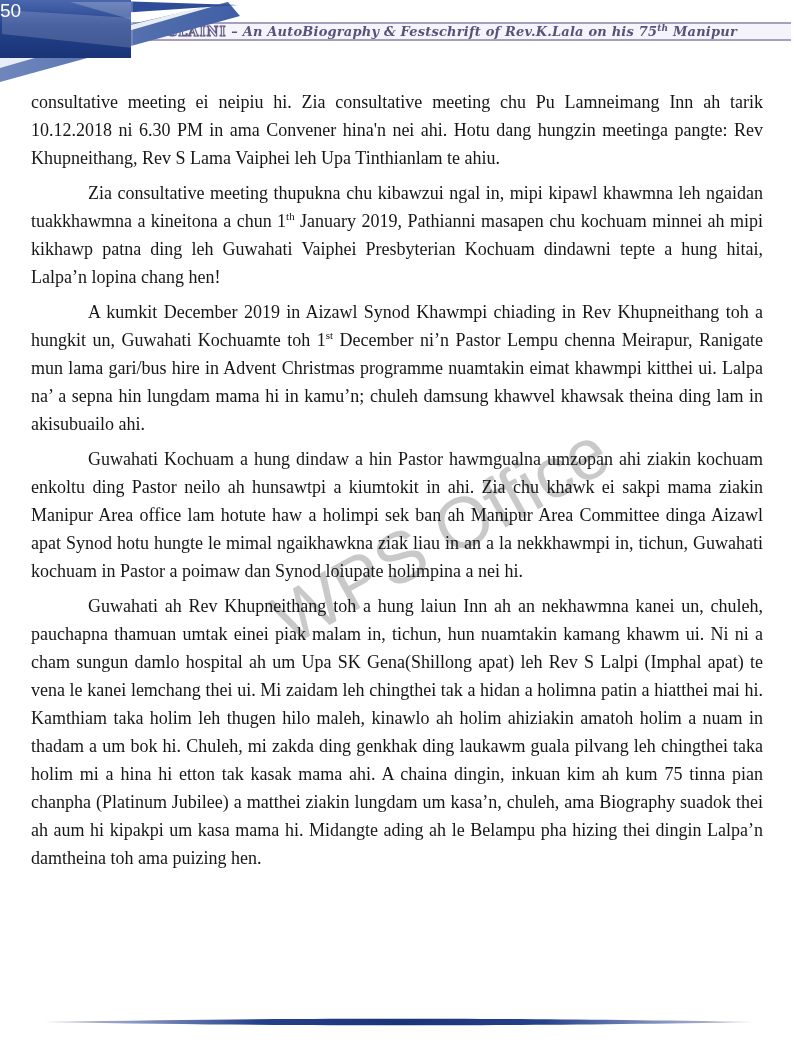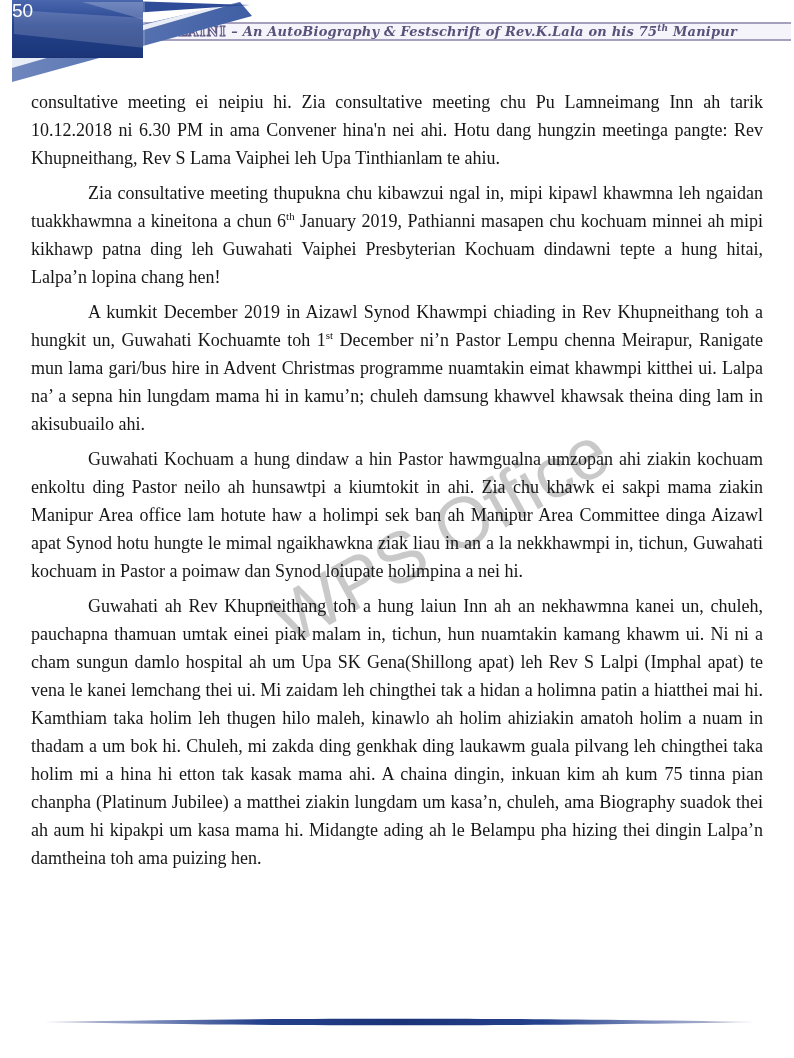--- a/index.html
+++ b/index.html
@@ -22,21 +22,21 @@
     font-size:13px; color:#57527a; white-space:nowrap; letter-spacing:0.2px;
   }
   .header-title .brand {
     font-style:normal; letter-spacing:1px;
     color:#efedf7; -webkit-text-stroke:1px #615b85;
     text-shadow:0 0 1px #615b85;
   }
   .header-title sup { font-size:9px; }
 
   
-  .corner { position:absolute; left:12px; top:0; width:242px; height:84px; z-index:3; }
+  .corner { position:absolute; left:0; top:0; width:242px; height:84px; z-index:3; }
   .corner > div { position:absolute; inset:0; }
   .sw-mid   { background:linear-gradient(100deg,#7189be,#3c5ba2);
               clip-path:polygon(0 82px,0 54px,228px 2px,240px 16px); }
   .sw-white { background:#e9edf6;
               clip-path:polygon(0 58px,190px 10px,225px 3px,0 68px); }
   .sw-top   { background:#2e4c97;
               clip-path:polygon(86px 0,238px 5px,120px 13px); }
   .num-rect { left:2px; top:2px; width:131px; height:58px; inset:auto;
               background:linear-gradient(180deg,#4a67ae 0%,#24428d 45%,#1a3476 100%); }
   .num-hl1  { background:rgba(255,255,255,0.17);
@@ -94,21 +94,21 @@
     <div class="num-rect"></div>
     <div class="num-hl1"></div>
     <div class="num-hl2"></div>
     <div class="page-num">50</div>
   </div>
 
   <div class="watermark">WPS Office</div>
 
   <div class="doc-body">
       <p class="para"><span>consultative meeting ei neipiu hi. Zia consultative meeting chu Pu Lamneimang Inn ah tarik 10.12.2018 ni 6.30 PM in ama Convener hina'n nei ahi. Hotu dang hungzin meetinga pangte: Rev Khupneithang, Rev S Lama Vaiphei leh Upa Tinthianlam te ahiu.</span></p>
-      <p class="para indent"><span>Zia consultative meeting thupukna chu kibawzui ngal in, mipi kipawl khawmna leh ngaidan tuakkhawmna a kineitona a chun 6</span><sup>th</sup><span> January 2019, Pathianni masapen chu kochuam minnei ah mipi kikhawp patna ding leh Guwahati Vaiphei Presbyterian Kochuam dindawni tepte a hung hitai, Lalpa’n lopina chang hen!</span></p>
+      <p class="para indent"><span>Zia consultative meeting thupukna chu kibawzui ngal in, mipi kipawl khawmna leh ngaidan tuakkhawmna a kineitona a chun 1</span><sup>th</sup><span> January 2019, Pathianni masapen chu kochuam minnei ah mipi kikhawp patna ding leh Guwahati Vaiphei Presbyterian Kochuam dindawni tepte a hung hitai, Lalpa’n lopina chang hen!</span></p>
       <p class="para indent"><span>A kumkit December 2019 in Aizawl Synod Khawmpi chiading in Rev Khupneithang toh a hungkit un, Guwahati Kochuamte toh 1</span><sup>st</sup><span> December ni’n Pastor Lempu chenna Meirapur, Ranigate mun lama gari/bus hire in Advent Christmas programme nuamtakin eimat khawmpi kitthei ui. Lalpa na’ a sepna hin lungdam mama hi in kamu’n; chuleh damsung khawvel khawsak theina ding lam in akisubuailo ahi.</span></p>
       <p class="para indent"><span>Guwahati Kochuam a hung dindaw a hin Pastor hawmgualna umzopan ahi ziakin kochuam enkoltu ding Pastor neilo ah hunsawtpi a kiumtokit in ahi. Zia chu khawk ei sakpi mama ziakin Manipur Area office lam hotute haw a holimpi sek ban ah Manipur Area Committee dinga Aizawl apat Synod hotu hungte le mimal ngaikhawkna ziak liau in an a la nekkhawmpi in, tichun, Guwahati kochuam in Pastor a poimaw dan Synod loiupate holimpina a nei hi.</span></p>
       <p class="para indent"><span>Guwahati ah Rev Khupneithang toh a hung laiun Inn ah an nekhawmna kanei un, chuleh, pauchapna thamuan umtak einei piak malam in, tichun, hun nuamtakin kamang khawm ui. Ni ni a cham sungun damlo hospital ah um Upa SK Gena(Shillong apat) leh Rev S Lalpi (Imphal apat) te vena le kanei lemchang thei ui.  Mi zaidam leh chingthei tak a hidan a holimna patin a hiatthei mai hi. Kamthiam taka holim leh thugen hilo maleh, kinawlo ah holim ahiziakin amatoh holim a nuam in thadam a um bok hi. Chuleh, mi zakda ding genkhak ding laukawm guala pilvang leh chingthei taka holim mi a hina hi etton tak kasak mama ahi. A chaina dingin, inkuan kim ah kum 75 tinna pian chanpha (Platinum Jubilee) a matthei ziakin lungdam um kasa’n,  chuleh, ama Biography suadok thei ah aum hi kipakpi um kasa mama hi. Midangte ading ah le Belampu pha hizing thei dingin Lalpa’n damtheina toh ama puizing hen.</span></p>
     </div>
 
   <svg class="footer-divider" width="712" height="8" viewBox="0 0 712 8">
     <defs>
       <linearGradient id="lensGrad" x1="0" y1="0" x2="1" y2="0">
         <stop offset="0" stop-color="#c6c4d2"></stop>
         <stop offset="0.12" stop-color="#8d9ac4"></stop>

